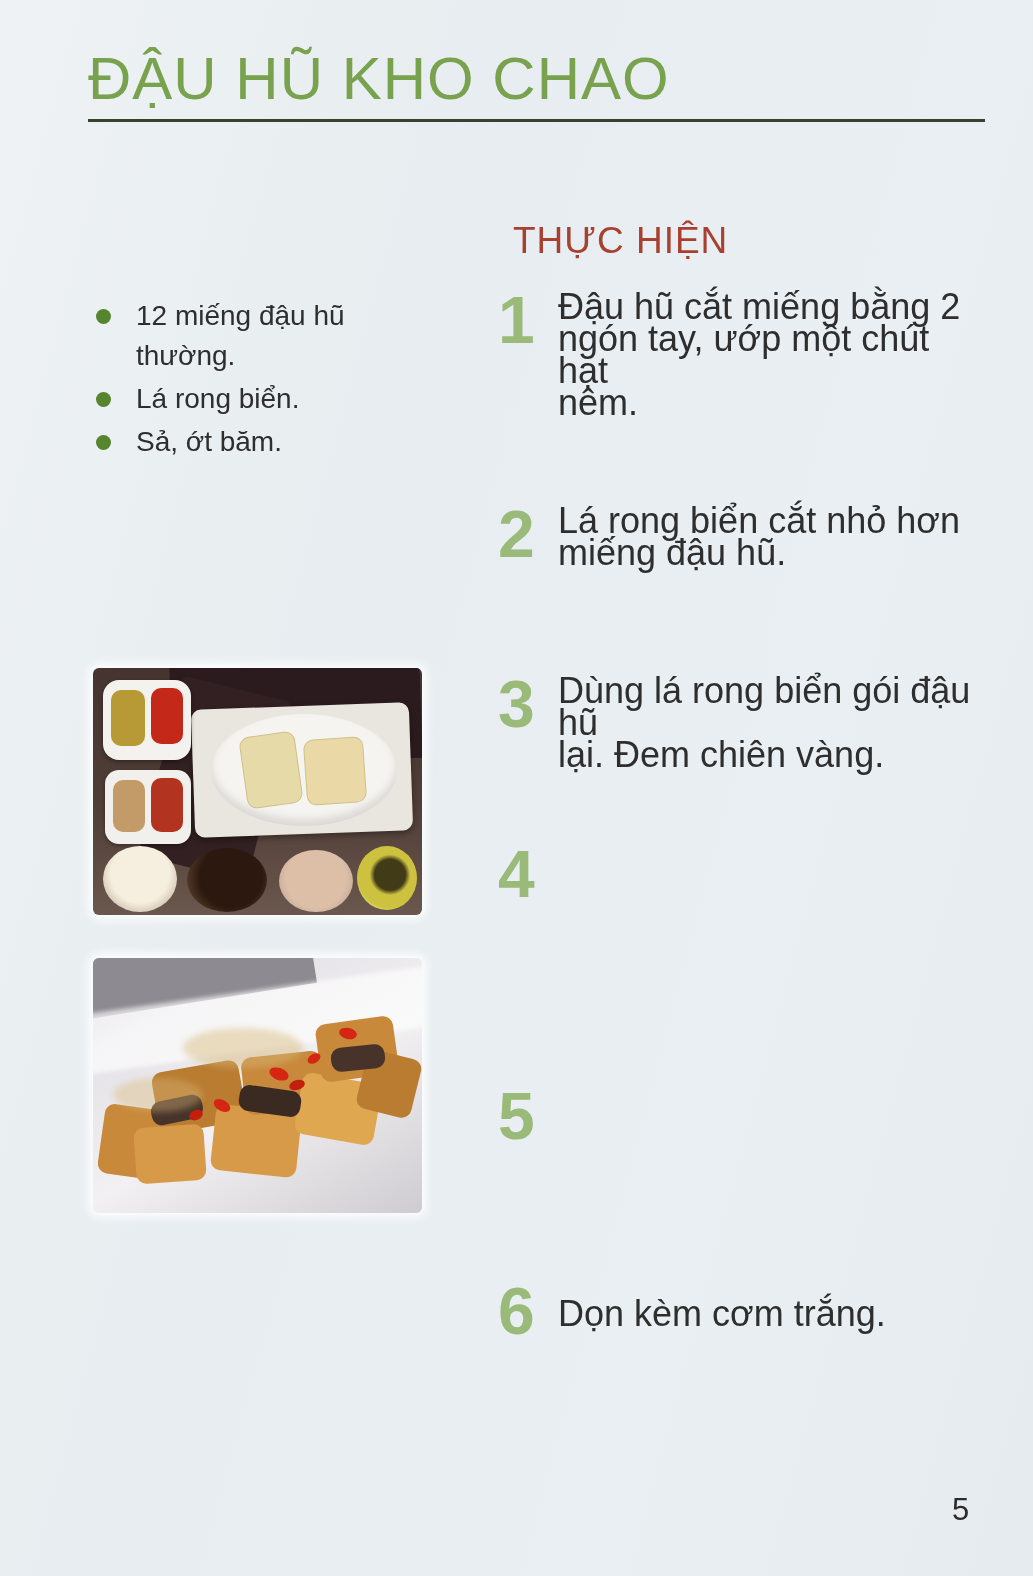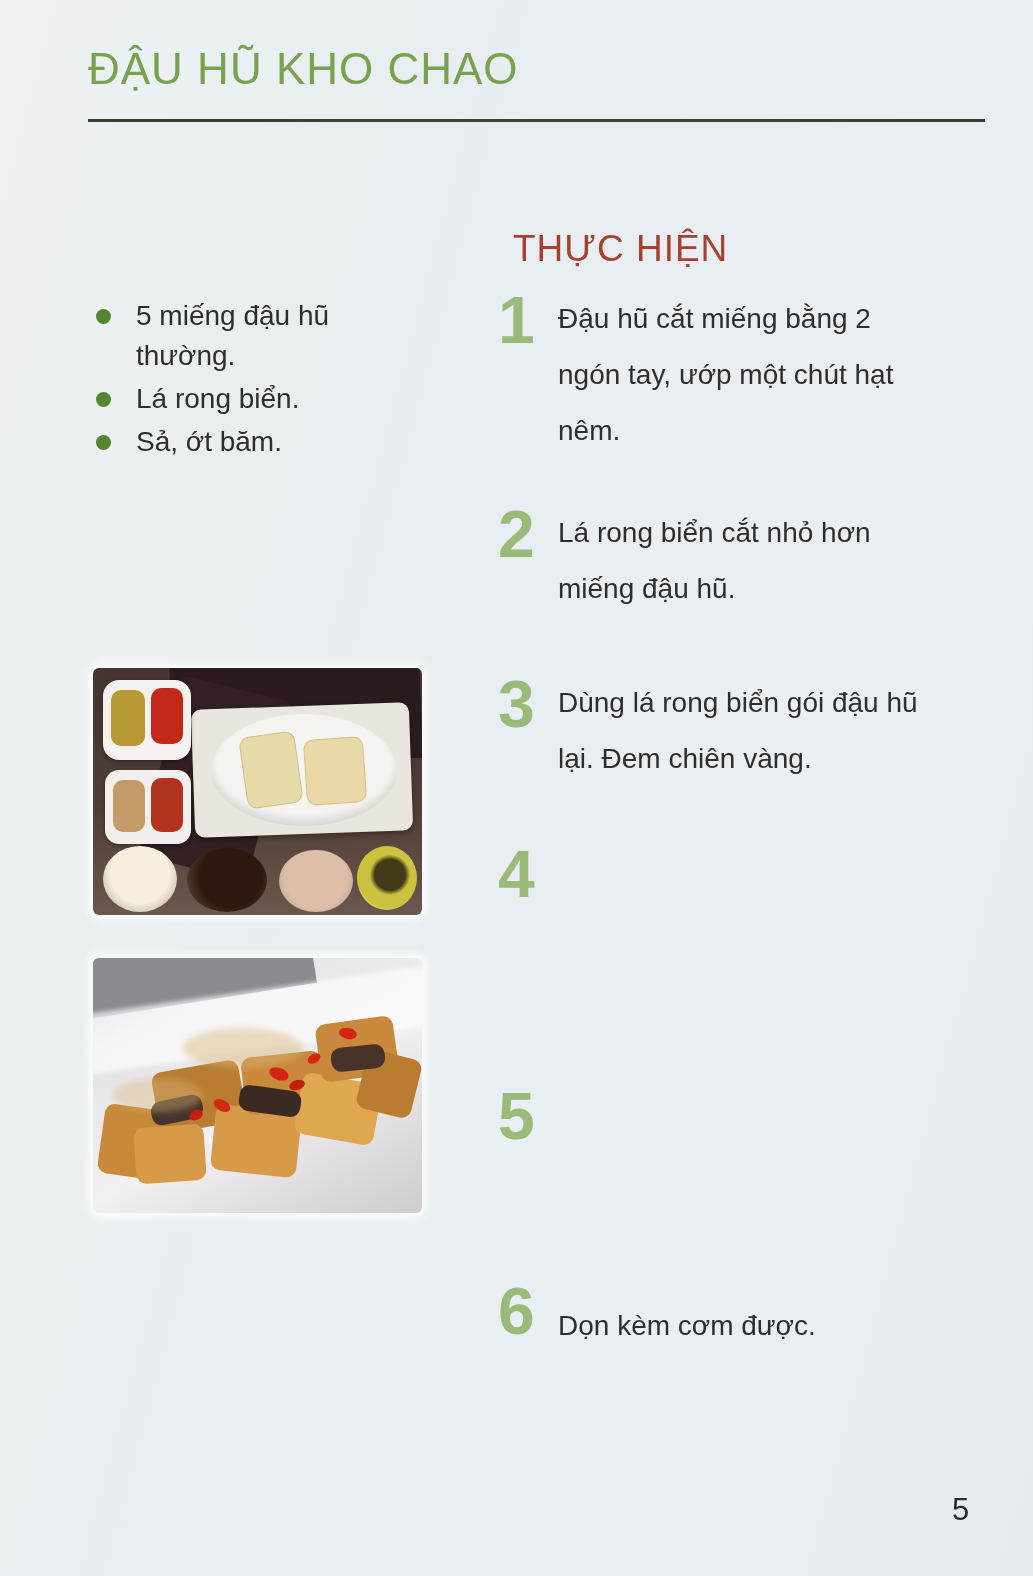--- a/index.html
+++ b/index.html
@@ -8,52 +8,52 @@
     font-family:"Liberation Sans","DejaVu Sans",sans-serif;
     background:#dfe6ea;
   }
   .page{
     position:relative;width:1033px;height:1576px;overflow:hidden;
     background:linear-gradient(105deg,#eef2f4 0%,#e7edf0 35%,#e9eff2 70%,#e5ebee 100%);
   }
   
   .title{
     position:absolute;left:88px;top:44px;margin:0;
-    font-size:44px;font-weight:400;letter-spacing:1px;
+    font-size:60px;font-weight:400;letter-spacing:1px;
     color:#79a24e;white-space:nowrap;
   }
   .rule{
     position:absolute;left:88px;top:119px;width:897px;height:3px;
     background:#37432f;
   }
   
   .sec-h{
     position:absolute;margin:0;font-size:37px;font-weight:400;
     letter-spacing:1px;color:#a84030;white-space:nowrap;
   }
   .sec-h.left{left:90px;top:222px;}
-  .sec-h.right{left:513px;top:228px;}
+  .sec-h.right{left:513px;top:220px;}
   
   .ing-list{position:absolute;left:90px;top:296px;width:340px;margin:0;padding:0;list-style:none;}
   .ing{position:relative;padding-left:46px;margin-bottom:3px;}
   .dot{
     position:absolute;left:6px;top:13px;width:15px;height:15px;border-radius:50%;
     background:#55852e;
   }
   .ing-text{
     display:block;font-size:28px;line-height:40px;color:#2e2e2e;white-space:pre-line;
   }
   
   .step{position:absolute;left:498px;display:flex;align-items:flex-start;}
   .step-num{
     flex:0 0 52px;font-size:66px;line-height:58px;font-weight:bold;color:#9aba7a;
     text-align:left;
   }
   .step-text{
-    margin:0 0 0 8px;width:420px;font-size:28px;line-height:56px;color:#2e2e2e;
+    margin:0 0 0 8px;width:420px;font-size:36px;line-height:32px;color:#2e2e2e;
     white-space:pre-line;
   }
   .s1{top:291px;} .s2{top:505px;} .s3{top:675px;} .s4{top:845px;} .s5{top:1087px;} .s6{top:1282px;}
   .s6 .step-text{padding-top:16px;}
   
   .photo{
     position:absolute;left:93px;width:329px;border-radius:6px;overflow:hidden;
     box-shadow:0 0 10px 5px rgba(255,255,255,.85);
   }
   .photo1{top:668px;height:247px;background:linear-gradient(180deg,#453430 0%,#503e37 55%,#6a584e 100%);}
@@ -72,21 +72,21 @@
 <div class="page">
 
   <h1 class="title">ĐẬU HŨ KHO CHAO</h1>
   <div class="rule"></div>
 
   <h2 class="sec-h right">THỰC HIỆN</h2>
 
   <ul class="ing-list">
     <li class="ing">
       <span class="dot"></span>
-      <span class="ing-text">5 miếng đậu hũ
+      <span class="ing-text">12 miếng đậu hũ
 thường.</span>
     </li>
     <li class="ing">
       <span class="dot"></span>
       <span class="ing-text">Lá rong biển.</span>
     </li>
     <li class="ing">
       <span class="dot"></span>
       <span class="ing-text">Sả, ớt băm.</span>
     </li>
@@ -161,18 +161,18 @@
 lại. Đem chiên vàng.</p>
   </div>
   <div class="step s4">
     <span class="step-num">4</span>
   </div>
   <div class="step s5">
     <span class="step-num">5</span>
   </div>
   <div class="step s6">
     <span class="step-num">6</span>
-    <p class="step-text">Dọn kèm cơm được.</p>
+    <p class="step-text">Dọn kèm cơm trắng.</p>
   </div>
 
   <div class="pageno">5</div>
 
 </div>
 
 </body></html>

